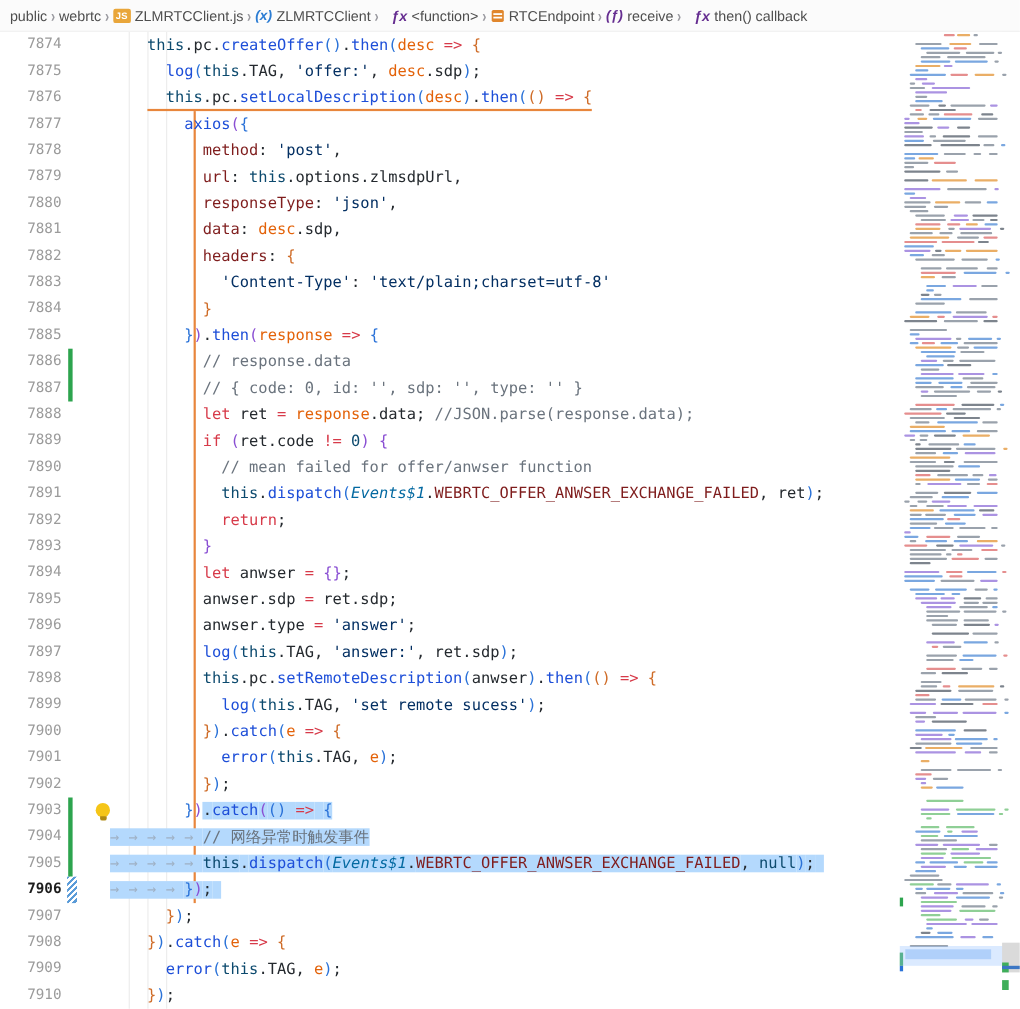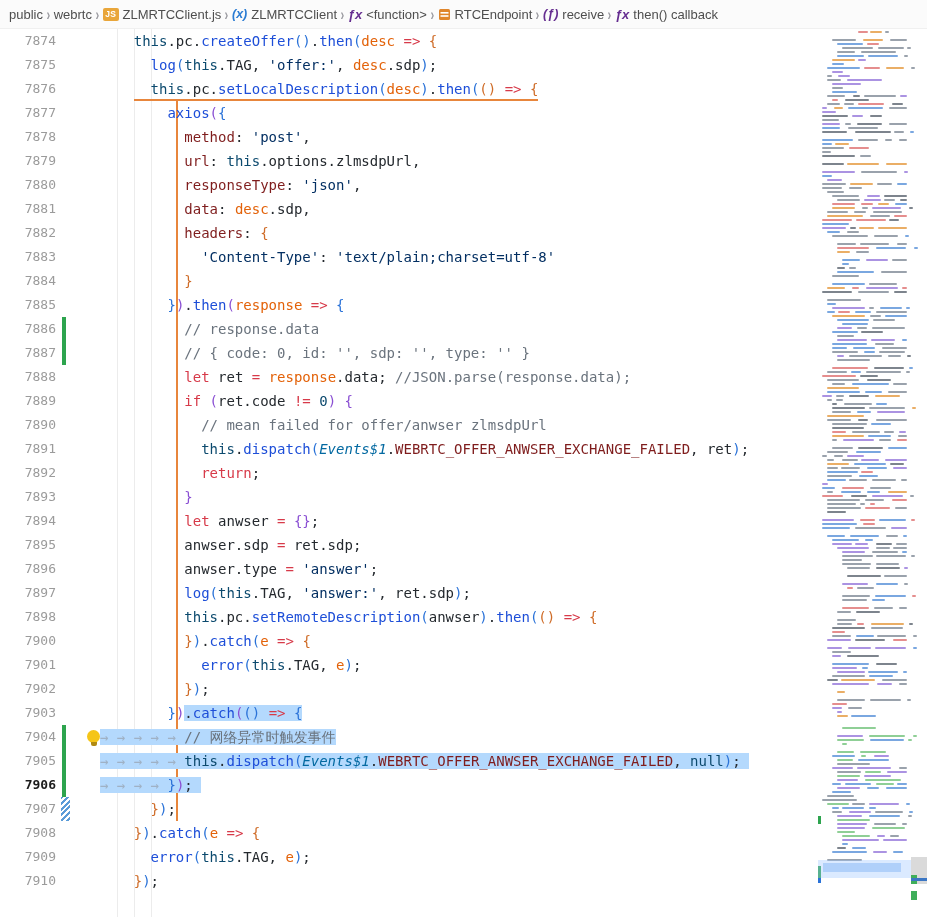--- a/index.html
+++ b/index.html
@@ -11,21 +11,21 @@
     background:#fbfbfb; border-bottom:1px solid #f0f0f0;
     display:flex; align-items:center; padding-left:9px; white-space:nowrap;
     font-size:13px; color:#4e4e4e; }
   .crumb { display:inline-flex; align-items:center; gap:4px; cursor:pointer; }
   .crumb-sep { color:#9a9aa0; font-size:14px; margin:0 3px; font-weight:700;
     transform:scale(.8,1.15); display:inline-block; }
   .js-badge { display:inline-flex; align-items:center; justify-content:center;
     width:16px; height:13px; border-radius:2px; background:#e9a63a; color:#fff;
     font-size:8.5px; font-weight:700; letter-spacing:.2px; }
   .sym-var { color:#2b7cd3; font-style:italic; font-size:12.5px; font-weight:600; }
-  .sym-method { color:#652d90; font-style:italic; font-size:13px; font-weight:700; }
+  .sym-method { color:#652d90; font-style:italic; font-size:13px; font-weight:700;margin-left:8px; }
   .sym-field { color:#652d90; font-style:italic; font-size:12.5px; font-weight:600; }
   .cls-icon { display:inline-block; width:13px; height:13px; }
 
   
   #editor { position:absolute; left:0; top:29px; width:927px; height:888px; background:#fff; }
   .guide { position:absolute; top:0; width:1px; height:888px; background:#ececec; }
   #active-guide { position:absolute; left:176px; top:72px; width:2px; height:720px;
     background:#e8863c; z-index:0; }
   #scope-underline { position:absolute; left:134px; top:70px; width:404px; height:2px;
     background:#e8863c; z-index:0; }
@@ -130,29 +130,30 @@
       <div class="line"><span class="ln">7880</span><span class="code"><span class="tk-t">          </span><span class="tk-p">responseType</span><span class="tk-t">: </span><span class="tk-s">'json'</span><span class="tk-t">,</span></span></div>
       <div class="line"><span class="ln">7881</span><span class="code"><span class="tk-t">          </span><span class="tk-p">data</span><span class="tk-t">: </span><span class="tk-a">desc</span><span class="tk-t">.sdp,</span></span></div>
       <div class="line"><span class="ln">7882</span><span class="code"><span class="tk-t">          </span><span class="tk-p">headers</span><span class="tk-t">: </span><span class="tk-o">{</span></span></div>
       <div class="line"><span class="ln">7883</span><span class="code"><span class="tk-t">            </span><span class="tk-s">'Content-Type'</span><span class="tk-t">: </span><span class="tk-s">'text/plain;charset=utf-8'</span></span></div>
       <div class="line"><span class="ln">7884</span><span class="code"><span class="tk-t">          </span><span class="tk-o">}</span></span></div>
       <div class="line"><span class="ln">7885</span><span class="code"><span class="tk-t">        </span><span class="tk-b">}</span><span class="tk-u">)</span><span class="tk-t">.</span><span class="tk-f">then</span><span class="tk-u">(</span><span class="tk-a">response</span><span class="tk-t"> </span><span class="tk-k">=&gt;</span><span class="tk-t"> </span><span class="tk-b">{</span></span></div>
       <div class="line"><span class="ln">7886</span><span class="code"><span class="tk-t">          </span><span class="tk-m">// response.data</span></span></div>
       <div class="line"><span class="ln">7887</span><span class="code"><span class="tk-t">          </span><span class="tk-m">// { code: 0, id: '', sdp: '', type: '' }</span></span></div>
       <div class="line"><span class="ln">7888</span><span class="code"><span class="tk-t">          </span><span class="tk-k">let</span><span class="tk-t"> ret </span><span class="tk-k">=</span><span class="tk-t"> </span><span class="tk-a">response</span><span class="tk-t">.data; </span><span class="tk-m">//JSON.parse(response.data);</span></span></div>
       <div class="line"><span class="ln">7889</span><span class="code"><span class="tk-t">          </span><span class="tk-k">if</span><span class="tk-t"> </span><span class="tk-u">(</span><span class="tk-t">ret.code </span><span class="tk-k">!=</span><span class="tk-t"> </span><span class="tk-h">0</span><span class="tk-u">)</span><span class="tk-t"> </span><span class="tk-u">{</span></span></div>
-      <div class="line"><span class="ln">7890</span><span class="code"><span class="tk-t">            </span><span class="tk-m">// mean failed for offer/anwser zlmsdpUrl</span></span></div>
+      <div class="line"><span class="ln">7890</span><span class="code"><span class="tk-t">            </span><span class="tk-m">// mean failed for offer/anwser function</span></span></div>
       <div class="line"><span class="ln">7891</span><span class="code"><span class="tk-t">            </span><span class="tk-h">this</span><span class="tk-t">.</span><span class="tk-f">dispatch</span><span class="tk-b">(</span><span class="tk-c">Events$1</span><span class="tk-t">.</span><span class="tk-p">WEBRTC_OFFER_ANWSER_EXCHANGE_FAILED</span><span class="tk-t">, ret</span><span class="tk-b">)</span><span class="tk-t">;</span></span></div>
       <div class="line"><span class="ln">7892</span><span class="code"><span class="tk-t">            </span><span class="tk-k">return</span><span class="tk-t">;</span></span></div>
       <div class="line"><span class="ln">7893</span><span class="code"><span class="tk-t">          </span><span class="tk-u">}</span></span></div>
       <div class="line"><span class="ln">7894</span><span class="code"><span class="tk-t">          </span><span class="tk-k">let</span><span class="tk-t"> anwser </span><span class="tk-k">=</span><span class="tk-t"> </span><span class="tk-u">{}</span><span class="tk-t">;</span></span></div>
       <div class="line"><span class="ln">7895</span><span class="code"><span class="tk-t">          anwser.sdp </span><span class="tk-k">=</span><span class="tk-t"> ret.sdp;</span></span></div>
       <div class="line"><span class="ln">7896</span><span class="code"><span class="tk-t">          anwser.type </span><span class="tk-k">=</span><span class="tk-t"> </span><span class="tk-s">'answer'</span><span class="tk-t">;</span></span></div>
       <div class="line"><span class="ln">7897</span><span class="code"><span class="tk-t">          </span><span class="tk-f">log</span><span class="tk-b">(</span><span class="tk-h">this</span><span class="tk-t">.TAG, </span><span class="tk-s">'answer:'</span><span class="tk-t">, ret.sdp</span><span class="tk-b">)</span><span class="tk-t">;</span></span></div>
       <div class="line"><span class="ln">7898</span><span class="code"><span class="tk-t">          </span><span class="tk-h">this</span><span class="tk-t">.pc.</span><span class="tk-f">setRemoteDescription</span><span class="tk-b">(</span><span class="tk-t">anwser</span><span class="tk-b">)</span><span class="tk-t">.</span><span class="tk-f">then</span><span class="tk-b">(</span><span class="tk-o">()</span><span class="tk-t"> </span><span class="tk-k">=&gt;</span><span class="tk-t"> </span><span class="tk-o">{</span></span></div>
+      <div class="line"><span class="ln">7899</span><span class="code"><span class="tk-t">            </span><span class="tk-f">log</span><span class="tk-b">(</span><span class="tk-h">this</span><span class="tk-t">.TAG, </span><span class="tk-s">'set remote sucess'</span><span class="tk-b">)</span><span class="tk-t">;</span></span></div>
       <div class="line"><span class="ln">7900</span><span class="code"><span class="tk-t">          </span><span class="tk-o">}</span><span class="tk-b">)</span><span class="tk-t">.</span><span class="tk-f">catch</span><span class="tk-b">(</span><span class="tk-a">e</span><span class="tk-t"> </span><span class="tk-k">=&gt;</span><span class="tk-t"> </span><span class="tk-o">{</span></span></div>
       <div class="line"><span class="ln">7901</span><span class="code"><span class="tk-t">            </span><span class="tk-f">error</span><span class="tk-b">(</span><span class="tk-h">this</span><span class="tk-t">.TAG, </span><span class="tk-a">e</span><span class="tk-b">)</span><span class="tk-t">;</span></span></div>
       <div class="line"><span class="ln">7902</span><span class="code"><span class="tk-t">          </span><span class="tk-o">}</span><span class="tk-b">)</span><span class="tk-t">;</span></span></div>
       <div class="line"><span class="ln">7903</span><span class="code"><span class="tk-t">        </span><span class="tk-b">}</span><span class="tk-u">)</span><span class="tk-t sel">.</span><span class="tk-f sel">catch</span><span class="tk-u sel">(</span><span class="tk-b sel">()</span><span class="tk-t sel"> </span><span class="tk-k sel">=&gt;</span><span class="tk-t sel"> </span><span class="tk-b sel">{</span></span></div>
       <div class="line"><span class="ln">7904</span><span class="code"><span class="tk-w sel">→ → → → → </span><span class="tk-m sel">// 网络异常时触发事件</span></span></div>
       <div class="line"><span class="ln">7905</span><span class="code"><span class="tk-w sel">→ → → → → </span><span class="tk-h sel">this</span><span class="tk-t sel">.</span><span class="tk-f sel">dispatch</span><span class="tk-b sel">(</span><span class="tk-c sel">Events$1</span><span class="tk-t sel">.</span><span class="tk-p sel">WEBRTC_OFFER_ANWSER_EXCHANGE_FAILED</span><span class="tk-t sel">, </span><span class="tk-h sel">null</span><span class="tk-b sel">)</span><span class="tk-t sel">;</span><span class="tk-t sel"> </span></span></div>
       <div class="line"><span class="ln active">7906</span><span class="code"><span class="tk-w sel">→ → → → </span><span class="tk-b sel">}</span><span class="tk-u sel">)</span><span class="tk-t sel">;</span><span class="tk-t sel"> </span></span></div>
       <div class="line"><span class="ln">7907</span><span class="code"><span class="tk-t">      </span><span class="tk-o">}</span><span class="tk-b">)</span><span class="tk-t">;</span></span></div>
       <div class="line"><span class="ln">7908</span><span class="code"><span class="tk-t">    </span><span class="tk-o">}</span><span class="tk-b">)</span><span class="tk-t">.</span><span class="tk-f">catch</span><span class="tk-b">(</span><span class="tk-a">e</span><span class="tk-t"> </span><span class="tk-k">=&gt;</span><span class="tk-t"> </span><span class="tk-o">{</span></span></div>
       <div class="line"><span class="ln">7909</span><span class="code"><span class="tk-t">      </span><span class="tk-f">error</span><span class="tk-b">(</span><span class="tk-h">this</span><span class="tk-t">.TAG, </span><span class="tk-a">e</span><span class="tk-b">)</span><span class="tk-t">;</span></span></div>

